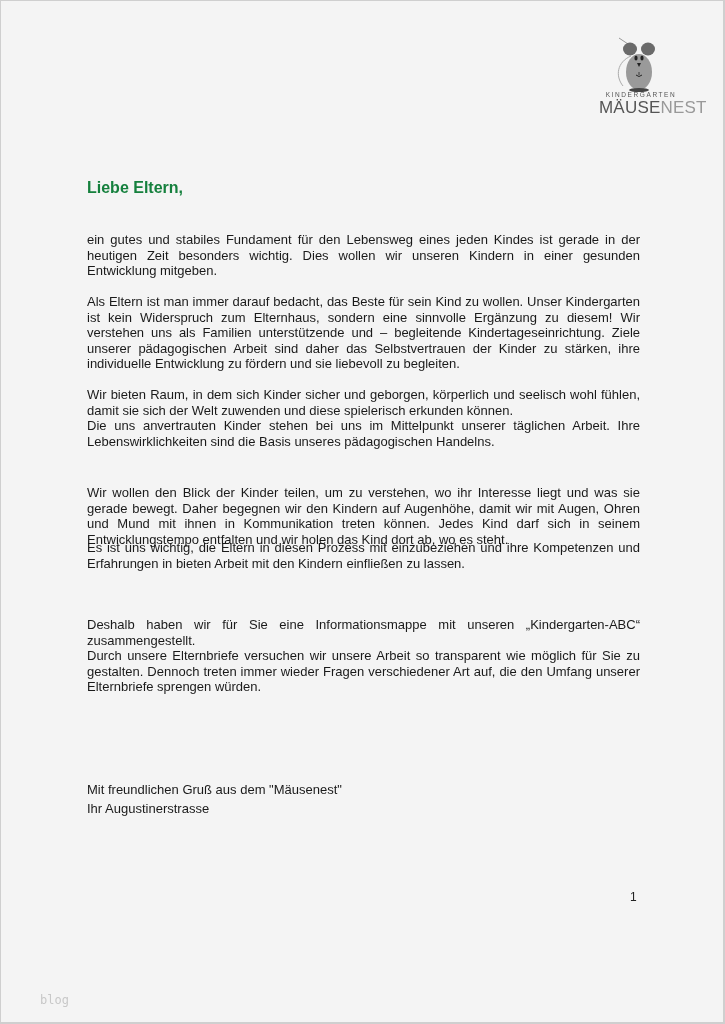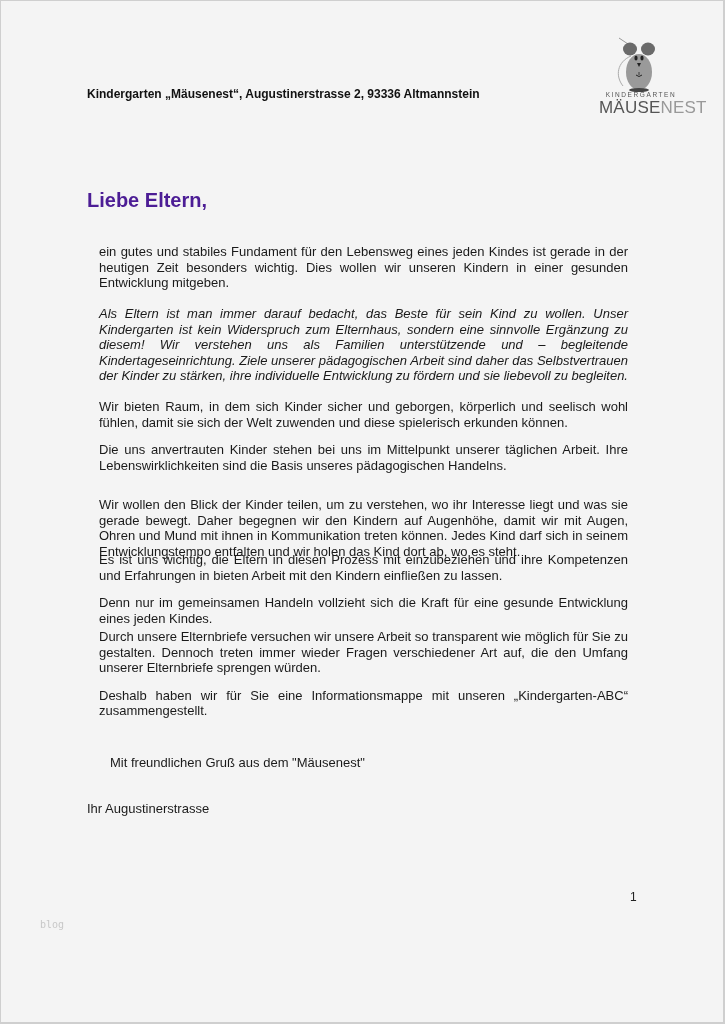--- a/index.html
+++ b/index.html
@@ -57,65 +57,64 @@
       color: #555;
       text-align: center;
       letter-spacing: 0.2px;
     }
     .logo-text-bottom .light {
       color: #999;
     }
     .salutation {
       position: absolute;
       left: 86px;
-      top: 188px;
-      font-size: 20px;
+      top: 178px;
+      font-size: 16px;
       font-weight: bold;
-      color: #4c1d95;
+      color: #15803d;
     }
     .body-text {
       position: absolute;
       left: 86px;
       width: 553px;
       font-size: 13px;
       line-height: 15.5px;
       color: #1a1a1a;
       text-align: justify;
     }
     .body-text p {
-      margin: 12px;
+      margin: 0;
     }
     .closing {
       position: absolute;
       left: 86px;
       font-size: 13px;
       color: #1a1a1a;
     }
     .page-number {
       position: absolute;
       left: 629px;
       top: 889px;
       font-size: 12px;
       color: #222;
     }
     .watermark {
       position: absolute;
       left: 39px;
-      top: 918px;
-      font-size: 10px;
+      top: 992px;
+      font-size: 12px;
       color: #c8c8c8;
       font-family: "DejaVu Sans Mono", monospace;
     }
   </style>
 </head>
 <body>
 
 <div class="page">
 
-  <div class="header-line">Kindergarten „Mäusenest“, Augustinerstrasse 2, 93336 Altmannstein</div>
 
   <div>
     <svg class="logo" viewBox="0 0 84 82" xmlns="http://www.w3.org/2000/svg">
 
       <path d="M22 4 L40 16" stroke="#999" stroke-width="1" fill="none"></path>
       <path d="M34 22 C20 28, 18 42, 26 52" stroke="#aaa" stroke-width="1" fill="none"></path>
 
       <ellipse cx="33" cy="15" rx="7" ry="6.5" fill="#6a6a6a"></ellipse>
       <ellipse cx="51" cy="15" rx="7" ry="6.5" fill="#6a6a6a"></ellipse>
 
@@ -134,43 +133,42 @@
     <div class="logo-text-top">KINDERGARTEN</div>
     <div class="logo-text-bottom"><span>MÄUSE</span><span class="light">NEST</span></div>
   </div>
 
   <div class="salutation">Liebe Eltern,</div>
 
   <div class="body-text" style="top:231px;">
     <p>ein gutes und stabiles Fundament für den Lebensweg eines jeden Kindes ist gerade in der heutigen Zeit besonders wichtig. Dies wollen wir unseren Kindern in einer gesunden Entwicklung mitgeben.</p>
   </div>
 
-  <div class="body-text" style="top:293px;font-style:italic;">
+  <div class="body-text" style="top:293px;">
     <p>Als Eltern ist man immer darauf bedacht, das Beste für sein Kind zu wollen. Unser Kindergarten ist kein Widerspruch zum Elternhaus, sondern eine sinnvolle Ergänzung zu diesem! Wir verstehen uns als Familien unterstützende und – begleitende Kindertageseinrichtung. Ziele unserer pädagogischen Arbeit sind daher das Selbstvertrauen der Kinder zu stärken, ihre individuelle Entwicklung zu fördern und sie liebevoll zu begleiten.</p>
   </div>
 
   <div class="body-text" style="top:386px;">
     <p>Wir bieten Raum, in dem sich Kinder sicher und geborgen, körperlich und seelisch wohl fühlen, damit sie sich der Welt zuwenden und diese spielerisch erkunden können.</p>
     <p>Die uns anvertrauten Kinder stehen bei uns im Mittelpunkt unserer täglichen Arbeit. Ihre Lebenswirklichkeiten sind die Basis unseres pädagogischen Handelns.</p>
   </div>
 
   <div class="body-text" style="top:484px;">
     <p>Wir wollen den Blick der Kinder teilen, um zu verstehen, wo ihr Interesse liegt und was sie gerade bewegt. Daher begegnen wir den Kindern auf Augenhöhe, damit wir mit Augen, Ohren und Mund mit ihnen in Kommunikation treten können. Jedes Kind darf sich in seinem Entwicklungstempo entfalten und wir holen das Kind dort ab, wo es steht.</p>
   </div>
 
   <div class="body-text" style="top:539px;">
     <p>Es ist uns wichtig, die Eltern in diesen Prozess mit einzubeziehen und ihre Kompetenzen und Erfahrungen in bieten Arbeit mit den Kindern einfließen zu lassen.</p>
-    <p>Denn nur im gemeinsamen Handeln vollzieht sich die Kraft für eine gesunde Entwicklung eines jeden Kindes.</p>
   </div>
 
   <div class="body-text" style="top:616px;">
+    <p>Deshalb haben wir für Sie eine Informationsmappe mit unseren „Kindergarten-ABC“ zusammengestellt.</p>
     <p>Durch unsere Elternbriefe versuchen wir unsere Arbeit so transparent wie möglich für Sie zu gestalten. Dennoch treten immer wieder Fragen verschiedener Art auf, die den Umfang unserer Elternbriefe sprengen würden.</p>
-    <p>Deshalb haben wir für Sie eine Informationsmappe mit unseren „Kindergarten-ABC“ zusammengestellt.</p>
   </div>
 
 
-  <div class="closing" style="top:754px;margin-left:23px;">Mit freundlichen Gruß aus dem "Mäusenest"</div>
+  <div class="closing" style="top:781px;">Mit freundlichen Gruß aus dem "Mäusenest"</div>
   <div class="closing" style="top:800px;">Ihr Augustinerstrasse</div>
 
   <div class="page-number">1</div>
 
   <div class="watermark">blog</div>
 </div>
 
 </body></html>

